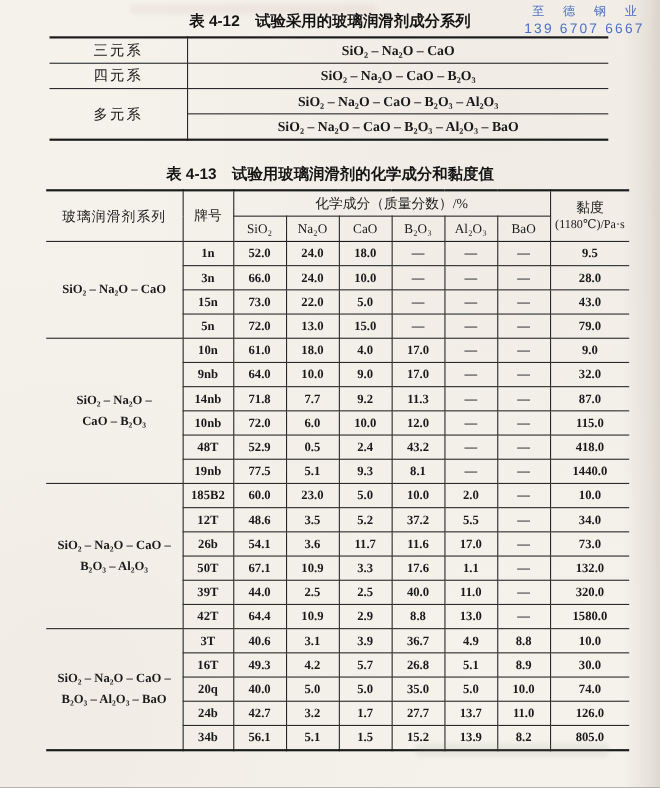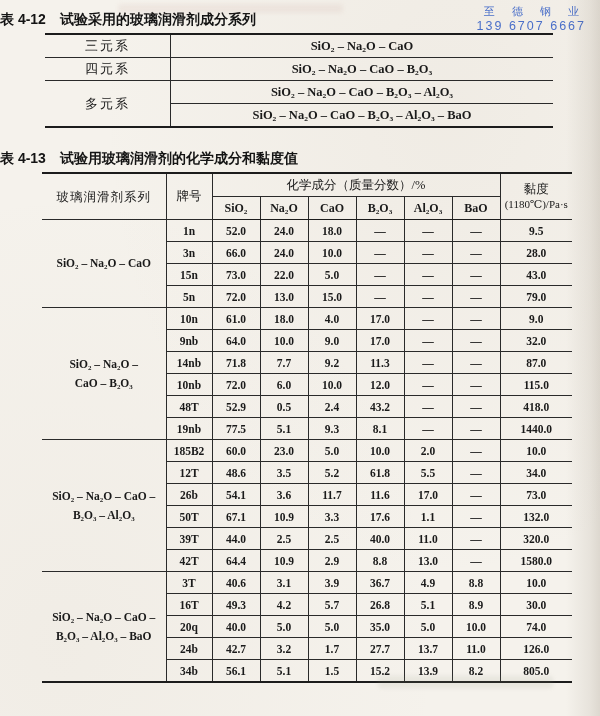--- a/index.html
+++ b/index.html
@@ -16,34 +16,34 @@
     content:"";position:absolute;top:0;right:0;width:34px;height:100%;
     background:linear-gradient(to right, rgba(0,0,0,0), rgba(110,95,75,0.10) 70%, rgba(110,95,75,0.18));
     pointer-events:none;
   }
   .bleed{position:absolute;pointer-events:none;filter:blur(2px);border-radius:4px;}
   .bleed1{left:118px;top:4px;width:225px;height:9px;background:rgba(185,140,130,0.10);}
   .bleed2{left:378px;top:676px;width:175px;height:12px;background:rgba(140,150,125,0.12);}
   .watermark{position:absolute;top:4px;right:14px;text-align:right;line-height:1.3;font-family:"Liberation Sans","DejaVu Sans",sans-serif;}
   .wm1{font-size:11px;letter-spacing:7px;}
   .wm2{font-size:12.5px;letter-spacing:2px;}
-  .title{font-family:"Liberation Sans","DejaVu Sans",sans-serif;font-weight:700;font-size:14px;color:#141414;}
+  .title{text-align:center;font-family:"Liberation Sans","DejaVu Sans",sans-serif;font-weight:700;font-size:14px;color:#141414;}
   .t1{padding-top:11px;}
   .t2{margin-top:22px;margin-bottom:4px;}
   table.tbl{border-collapse:collapse;table-layout:fixed;}
   .tbl td,.tbl th{border:1px solid #2a2a2a;text-align:center;vertical-align:middle;padding:0;overflow:hidden;}
   
   .tbl1{margin:4px 0 0 45px;width:508px;border-top:2.5px solid #1c1c1c;border-bottom:2.5px solid #1c1c1c;}
   .tbl1 td{height:22px;font-size:12.5px;}
   .tbl1 td.lbl{border-left:none;width:125px;letter-spacing:2px;font-size:13px;}
   .tbl1 td.sys{border-right:none;font-weight:700;}
   
   .tbl2{margin:2px 0 0 42px;width:530px;border-top:2.5px solid #1c1c1c;border-bottom:2.5px solid #1c1c1c;}
   .tbl2 th{font-weight:400;font-size:12.5px;height:22px;}
-  .tbl2 th.oxide{font-weight:700;font-size:12px;}
+  .tbl2 th.oxide{font-weight:400;font-size:12px;}
   .tbl2 th .vline1{font-size:12.5px;line-height:1.35;}
   .tbl2 th .vline2{font-size:11px;line-height:1.2;}
   .tbl2 td{height:21px;font-weight:700;font-size:11.5px;}
   .tbl2 .col-series{border-left:none;font-size:11.5px;line-height:1.6;letter-spacing:0;}
   .tbl2 th.col-series{font-weight:400;font-size:12.5px;letter-spacing:1px;margin-top:40px;}
   .tbl2 .col-visc{border-right:none;}
   .tbl2 thead tr:last-child th{border-bottom:1.5px solid #1c1c1c;}
   .tbl2 tbody tr.group-start td{border-top:1.8px solid #1c1c1c;}
   
   .footer{margin:13px 0 0 60px;font-size:16.5px;letter-spacing:1px;color:#141414;}
@@ -236,21 +236,21 @@
           <td class="col-val">10.0</td>
           <td class="col-val">2.0</td>
           <td class="col-val">—</td>
           <td class="col-visc">10.0</td>
         </tr>
         <tr>
           <td class="col-brand">12T</td>
           <td class="col-val">48.6</td>
           <td class="col-val">3.5</td>
           <td class="col-val">5.2</td>
-          <td class="col-val">61.8</td>
+          <td class="col-val">37.2</td>
           <td class="col-val">5.5</td>
           <td class="col-val">—</td>
           <td class="col-visc">34.0</td>
         </tr>
         <tr>
           <td class="col-brand">26b</td>
           <td class="col-val">54.1</td>
           <td class="col-val">3.6</td>
           <td class="col-val">11.7</td>
           <td class="col-val">11.6</td>

